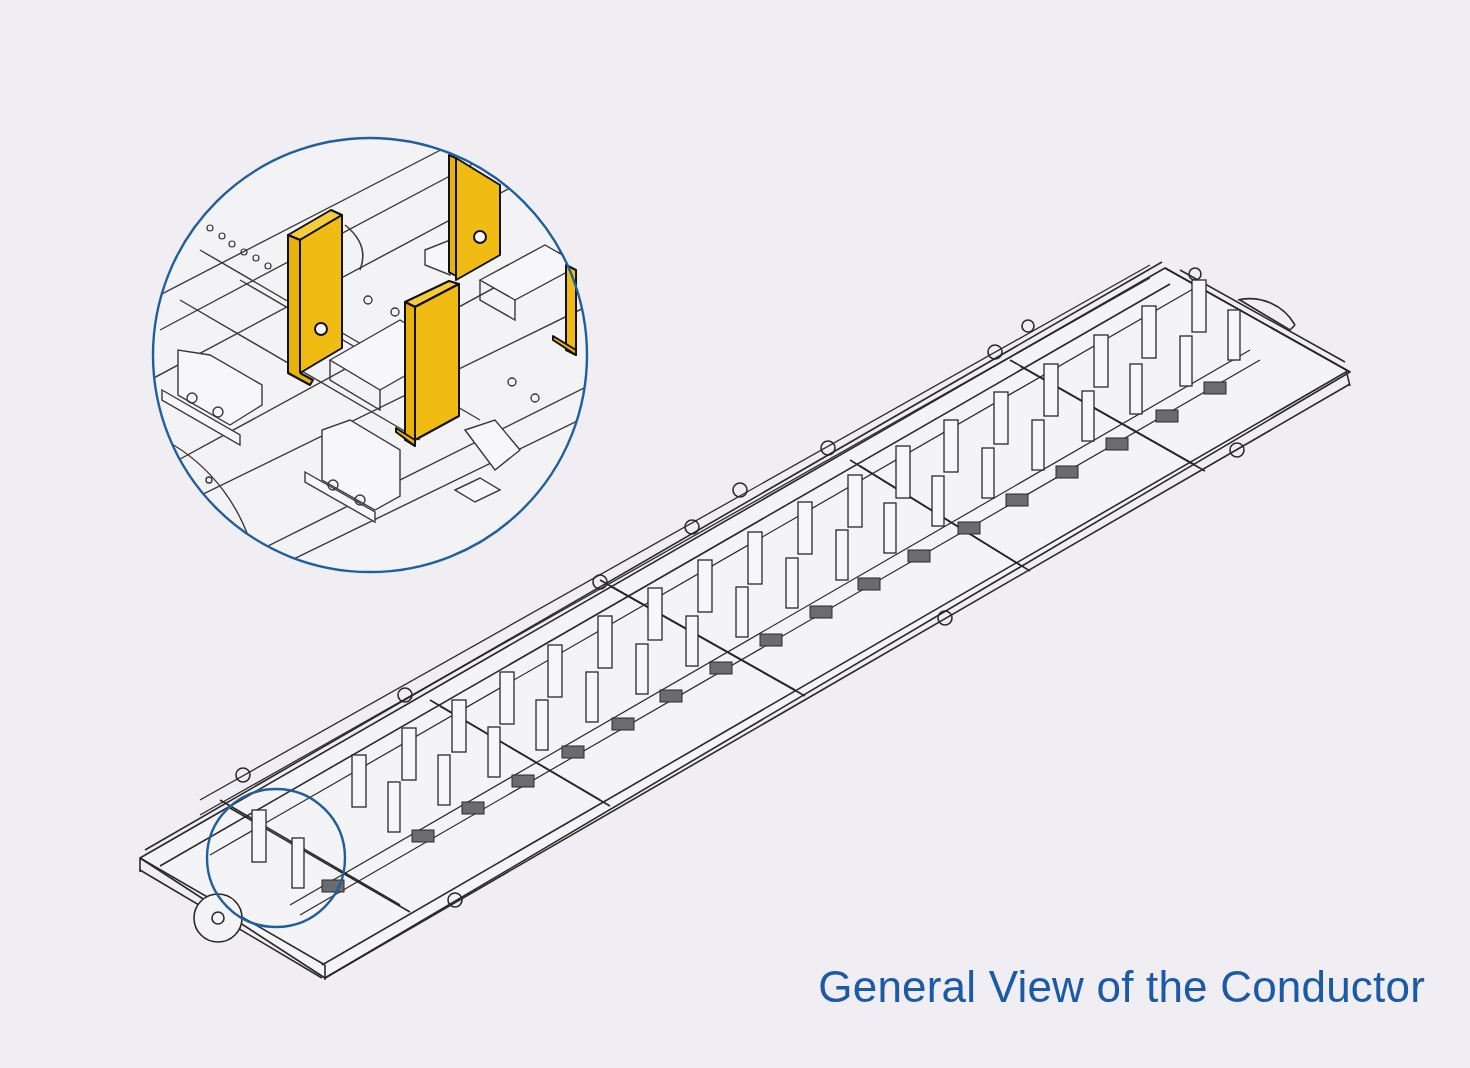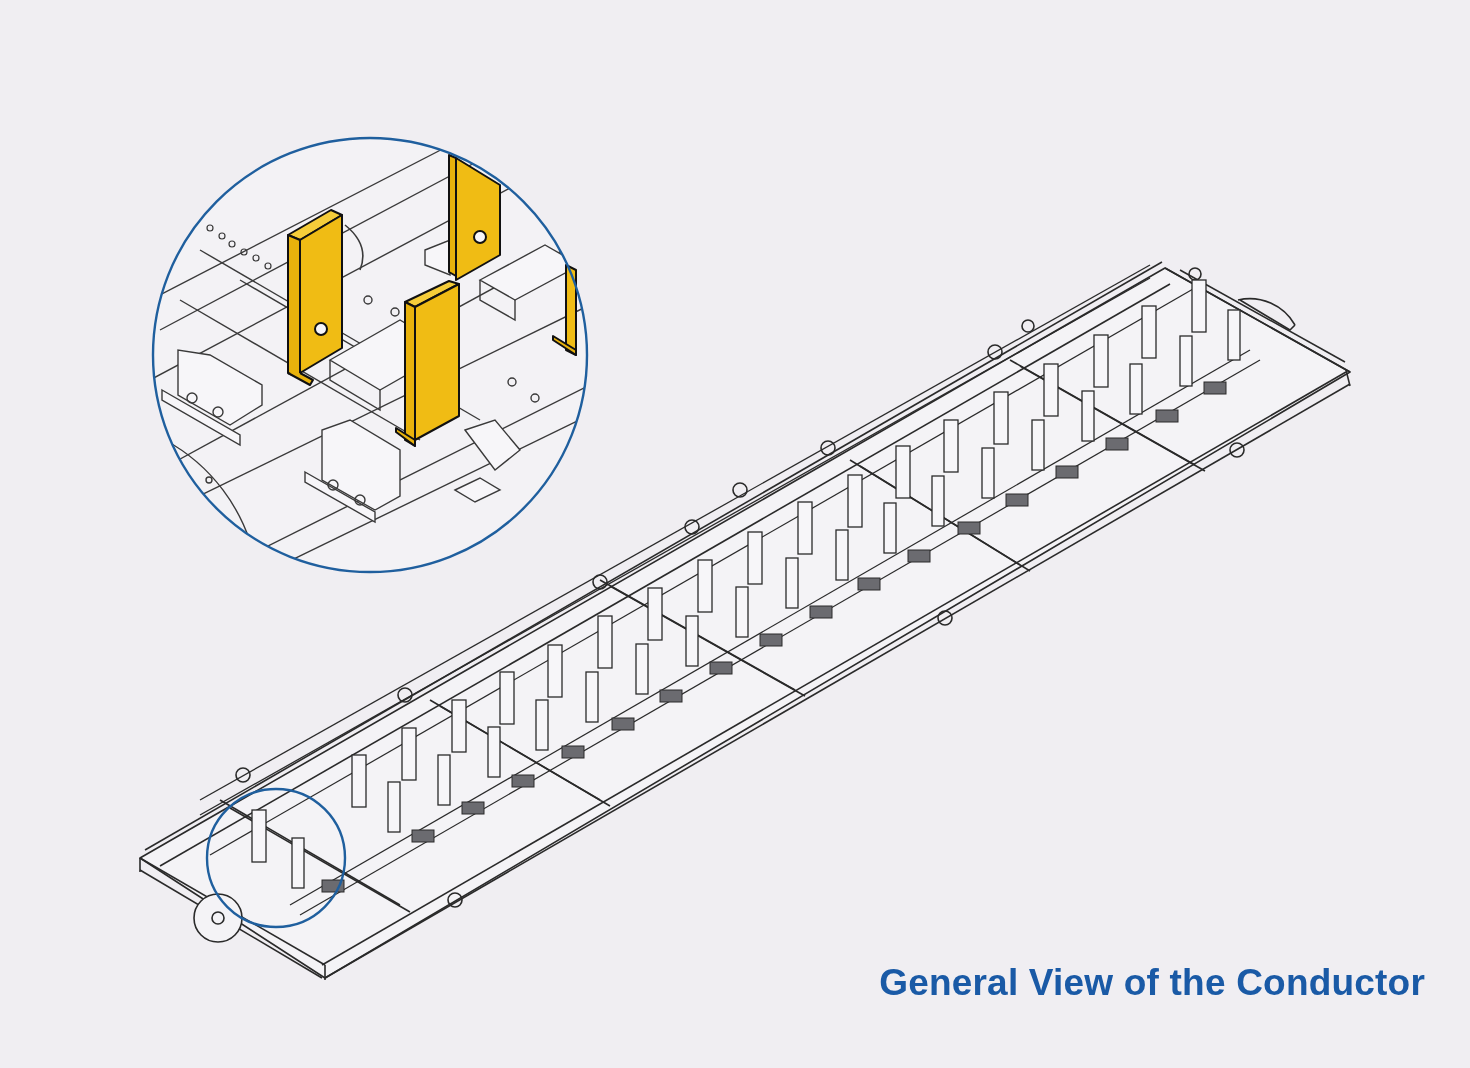--- a/index.html
+++ b/index.html
@@ -16,22 +16,22 @@
   }
   .canvas {
     position: absolute;
     left: 0; top: 0;
     width: 1470px; height: 1068px;
   }
   .caption {
     position: absolute;
     right: 45px;
     top: 962px;
-    font-size: 37px;
-    font-weight: 700;
+    font-size: 44px;
+    font-weight: 400;
     color: #1a5aa6;
     letter-spacing: 0.2px;
     white-space: nowrap;
   }
 </style>
 </head>
 <body>
 
 <svg class="canvas" viewBox="0 0 1470 1068" xmlns="http://www.w3.org/2000/svg">
   <defs>

